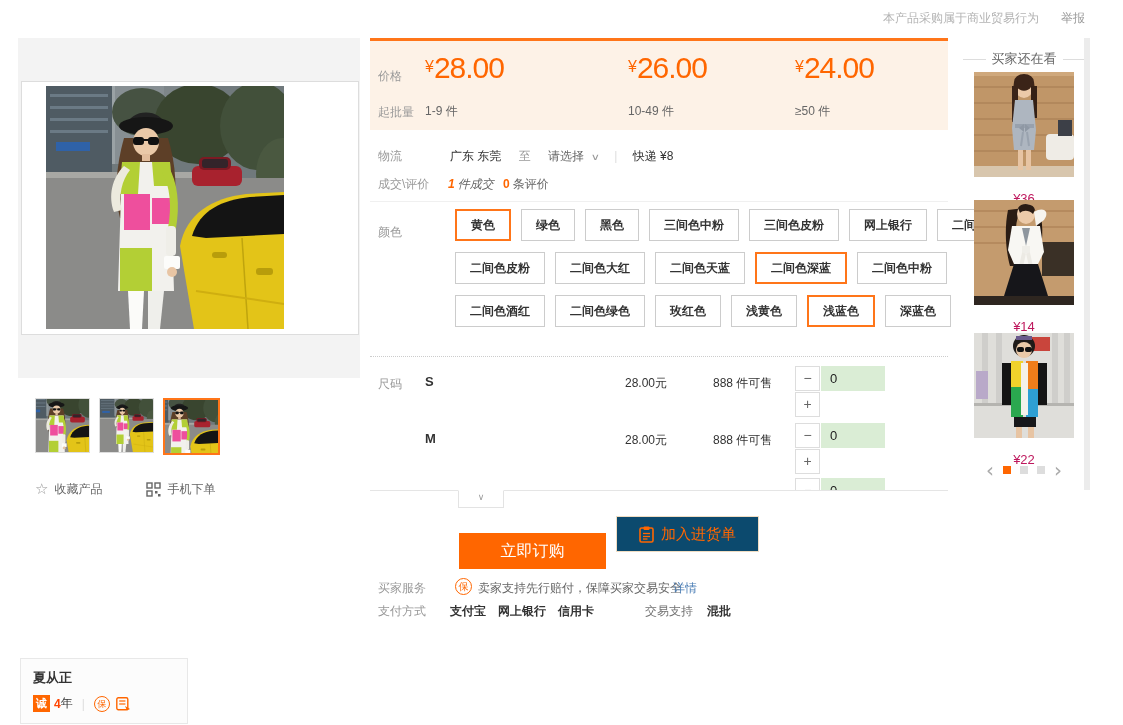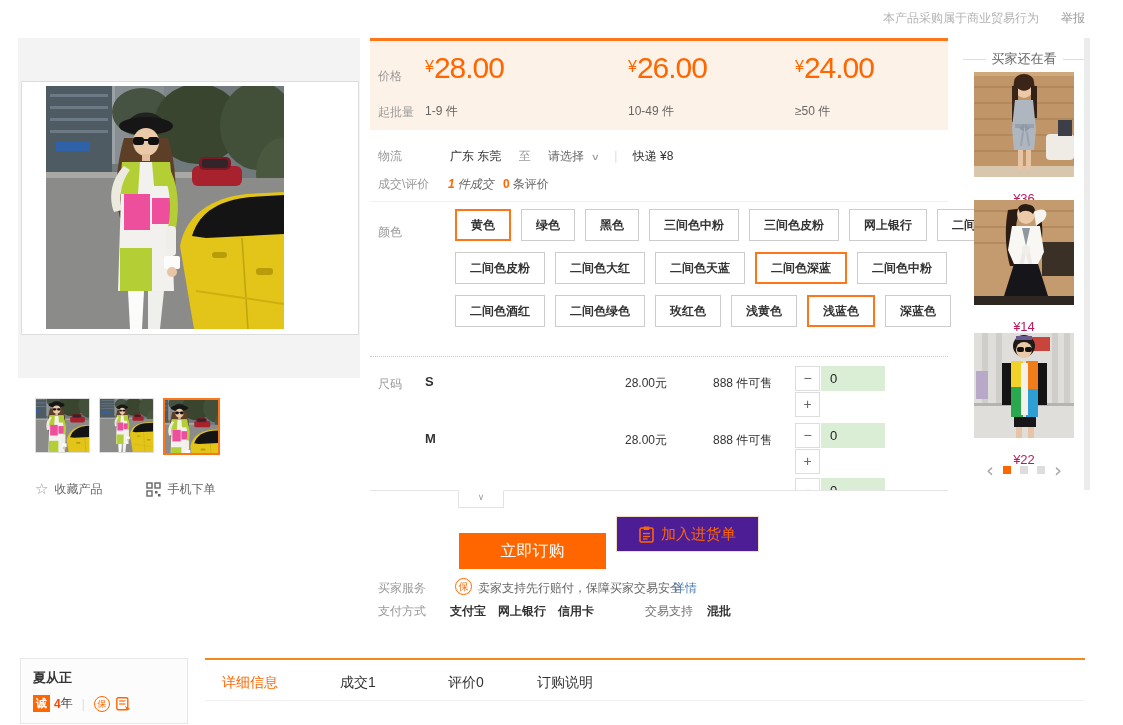--- a/index.html
+++ b/index.html
@@ -69,21 +69,21 @@
   .stepper{position:absolute;left:425px;top:2px;}
   .sbtn{position:absolute;width:25px;height:25px;line-height:23px;text-align:center;border:1px solid #ddd;background:#fff;color:#666;font-size:14px;box-sizing:border-box;cursor:pointer;}
   .sbtn.minus{left:0;top:0;}
   .sbtn.plus{left:0;top:26px;}
   .qty{position:absolute;left:26px;top:0;width:64px;height:25px;line-height:25px;background:#daedd5;font-size:13px;color:#222;padding-left:9px;box-sizing:border-box;}
   .size-hr{position:absolute;left:0;top:452px;width:578px;border-top:1px solid #e5e5e5;}
   .expander{position:absolute;left:88px;top:452px;width:44px;height:16px;background:#fff;border:1px solid #e3e3e3;border-top:1px solid #fff;text-align:center;line-height:13px;font-size:9px;color:#999;cursor:pointer;}
 
   .btn-row{position:absolute;left:0;top:478px;}
   .btn-order{position:absolute;left:89px;top:17px;width:147px;height:36px;background:#ff6600;color:#fff;font-size:16px;border:none;text-align:center;line-height:36px;cursor:pointer;}
-  .btn-cart{position:absolute;left:246px;top:0;width:143px;height:36px;background:#4c1d95;border:1px solid #f0ddc2;box-sizing:border-box;color:#ff6600;font-size:15px;text-align:center;line-height:34px;cursor:pointer;display:flex;align-items:center;justify-content:center;gap:7px;}
+  .btn-cart{position:absolute;left:246px;top:0;width:143px;height:36px;background:#0c4a6e;border:1px solid #f0ddc2;box-sizing:border-box;color:#ff6600;font-size:15px;text-align:center;line-height:34px;cursor:pointer;display:flex;align-items:center;justify-content:center;gap:7px;}
 
   .row-serv{position:absolute;left:0;top:540px;width:578px;font-size:12px;color:#666;}
   .row-serv .lab{position:absolute;left:8px;top:2px;}
   .bao{position:absolute;left:85px;top:0;width:15px;height:15px;border:1px solid #ff6600;border-radius:50%;color:#ff6600;font-size:10px;text-align:center;line-height:15px;}
   .row-serv .txt{position:absolute;left:108px;top:2px;color:#666;}
   .row-serv .detail{position:absolute;left:303px;top:2px;color:#4a7db5;cursor:pointer;}
   .row-pay{position:absolute;left:0;top:565px;width:578px;font-size:12px;}
   .row-pay .lab{position:absolute;left:8px;}
   .row-pay .pays{position:absolute;left:80px;display:flex;gap:12px;color:#333;font-weight:bold;}
   .row-pay .pays span{cursor:pointer;}
@@ -455,20 +455,14 @@
       <span class="bao2">保</span>
       <svg class="doc-ic" width="15" height="14" viewBox="0 0 15 14">
         <rect x="0.8" y="0.8" width="11" height="12" rx="1.5" fill="none" stroke="#ff6600" stroke-width="1.4"></rect>
         <line x1="3.2" y1="4" x2="9.4" y2="4" stroke="#ff6600" stroke-width="1.2"></line>
         <line x1="3.2" y1="7" x2="9.4" y2="7" stroke="#ff6600" stroke-width="1.2"></line>
         <path d="M9,9 l5,3 l-3,1.4 z" fill="#ff6600"></path>
       </svg>
     </div>
   </div>
 
-  <div class="abs tabbar">
-    <span class="tab active tb0">详细信息</span>
-    <span class="tab tb1">成交1</span>
-    <span class="tab tb2">评价0</span>
-    <span class="tab tb3">订购说明</span>
-  </div>
 
 </div>
 
 </body></html>

